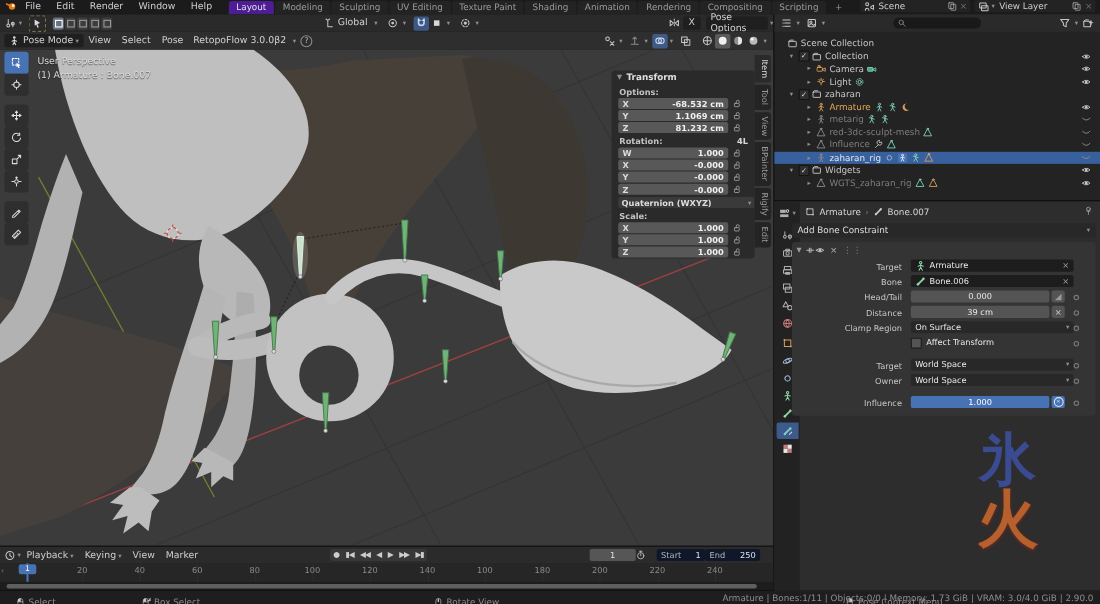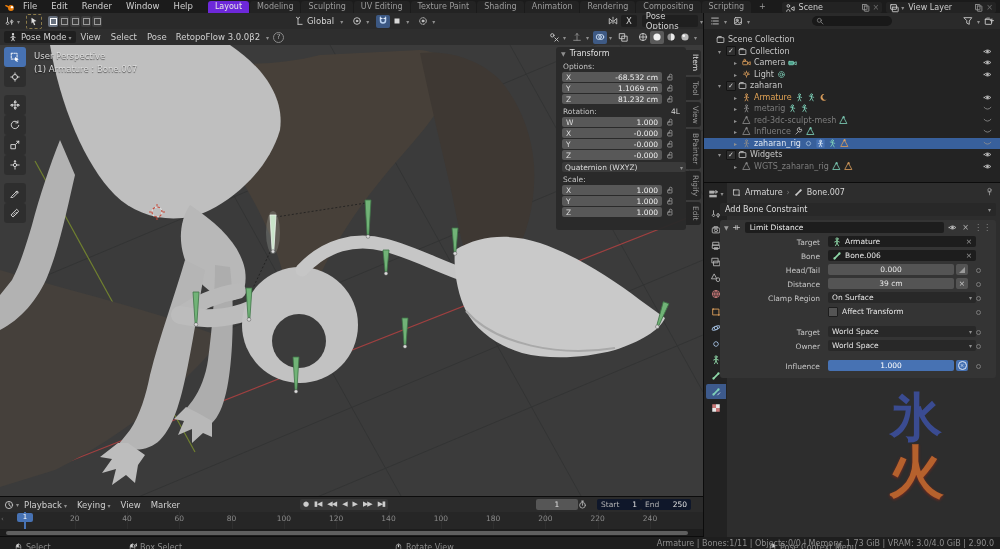--- a/index.html
+++ b/index.html
@@ -4,46 +4,46 @@
 <style>
   html,body{margin:0;padding:0;background:#000;}
   #app{position:relative;width:1000px;height:549px;background:#0c0c0c;overflow:hidden;
        font-family:"DejaVu Sans",sans-serif;color:#c8c8c8;font-size:8px;
        -webkit-font-smoothing:antialiased;}
   .abs{position:absolute;}
   .row{display:flex;align-items:center;}
   .ic{display:inline-flex;align-items:center;justify-content:center;line-height:0;}
   .chev{color:#8f8f8f;font-size:6px;margin-left:2px;}
   
-  #topbar{left:0;top:0;width:1000px;height:13px;background:#1b1b1b;display:flex;align-items:flex-end;}
+  #topbar{left:0;top:0;width:1000px;height:13px;background:#1b1b1b;display:flex;align-items:flex-start;}
   #topbar .menu{color:#cfcfcf;font-size:8.5px;padding:0 7px;line-height:13px;}
   .wstab{font-size:8px;color:#9b9b9b;padding:0 7px;line-height:12px;height:12px;margin-top:1px;
          border-radius:3px 3px 0 0;background:#232323;margin-right:1px;}
-  .wstab.active{background:#6d28d9;color:#e6e6e6;}
+  .wstab.active{background:#4c1d95;color:#e6e6e6;}
   .idwidget{display:flex;align-items:center;background:#232323;border-radius:2px;height:11px;
             padding:0 3px;margin-left:4px;font-size:8px;color:#cdcdcd;}
   
   #toolsettings{left:0;top:13px;width:703px;height:16px;background:#2a2a2a;}
   #vpheader{left:0;top:29px;width:703px;height:16px;background:#2e2e2e;}
   .hbtn{display:inline-flex;align-items:center;height:12px;padding:0 4px;border-radius:2px;
         color:#d2d2d2;font-size:8.5px;}
   .hbtn.dark{background:#1f1f1f;}
   .menuitem{color:#cfcfcf;font-size:8.5px;padding:0 5px;}
   .modebox{width:10px;height:11px;border-radius:2px;background:#3c3c3c;margin-right:1px;
            display:inline-flex;align-items:center;justify-content:center;}
   .togglebtn{display:inline-flex;align-items:center;justify-content:center;height:13px;padding:0 2px;border-radius:2px;}
   .togglebtn.on{background:rgba(71,114,179,.65);}
   
   #viewport{left:0;top:45px;width:703px;height:451px;background:#3b3b3b;overflow:hidden;}
   .vtext{color:#dcdcdc;font-size:8.5px;text-shadow:0 1px 1px rgba(0,0,0,.6);}
   .toolbtn{left:4px;width:22px;height:20px;border-radius:3px;background:rgba(46,46,46,.9);
            display:flex;align-items:center;justify-content:center;}
   .toolbtn.active{background:#4772b3;}
   
-  #npanel{left:556px;top:2px;width:130px;background:rgba(42,42,42,.96);border-radius:3px;padding-bottom:12px;}
+  #npanel{left:556px;top:19px;width:130px;background:rgba(42,42,42,.96);border-radius:3px;padding-bottom:0;font-weight:bold;}
   .np-section{color:#c3c3c3;font-size:7.5px;margin:3px 0 1px 7px;}
   .np-row{display:flex;align-items:center;height:10px;margin:0 0 1px 6px;}
   .np-field{width:100px;height:10px;background:#585858;border-radius:2px;display:flex;
             align-items:center;font-size:7.5px;color:#f0f0f0;}
   .np-axis{width:14px;padding-left:4px;color:#dcdcdc;}
   .np-val{flex:1;text-align:right;padding-right:4px;}
   .np-lock{width:16px;display:flex;justify-content:center;}
   .np-drop{width:118px;height:10px;margin-left:6px;background:#3a3a3a;border-radius:2px;
            display:flex;align-items:center;font-size:7.5px;color:#dddddd;padding:0 3px;}
   #nptabs{left:686px;top:5px;width:17px;}
@@ -1058,21 +1058,20 @@
         <span class="chev">▾</span>
   </div>
   <div class="abs" style="left:16px;top:37px;width:276px;height:158px;background:#343434;border-radius:3px">
     <div class="row" style="height:14px;padding:0 4px">
       <span style="color:#9a9a9a;font-size:6px">▼</span>
       <span class="ic" style="margin-left:3px">
             <svg width="9" height="9" viewBox="0 0 12 12" fill="none" stroke="#c8c8c8" stroke-width="1.1" stroke-linecap="round" stroke-linejoin="round">
               <path d="M2 6 h3 M7 6 h3 M5 3.5 v5 M7 3.5 v5"></path>
             </svg>
           </span>
-      <span class="row" style="flex:1;height:11px;background:#1d1d1d;border-radius:2px;margin:0 4px;padding:0 5px;color:#eee;font-size:7.5px">Limit Distance</span>
       <span class="ic">
             <svg width="9" height="9" viewBox="0 0 12 12" fill="none" stroke="#c8c8c8" stroke-width="1.1" stroke-linecap="round" stroke-linejoin="round">
               <path d="M1.5 6 Q6 1.8 10.5 6 Q6 10.2 1.5 6Z"></path>
               <circle cx="6" cy="6" r="1.6" fill="#c8c8c8" stroke="none"></circle>
             </svg>
           </span>
       <span style="color:#b0b0b0;margin:0 5px">×</span>
       <span style="color:#8a8a8a;letter-spacing:1px">⋮⋮</span>
     </div>
     <div id="constraint-rows" style="position:relative">

